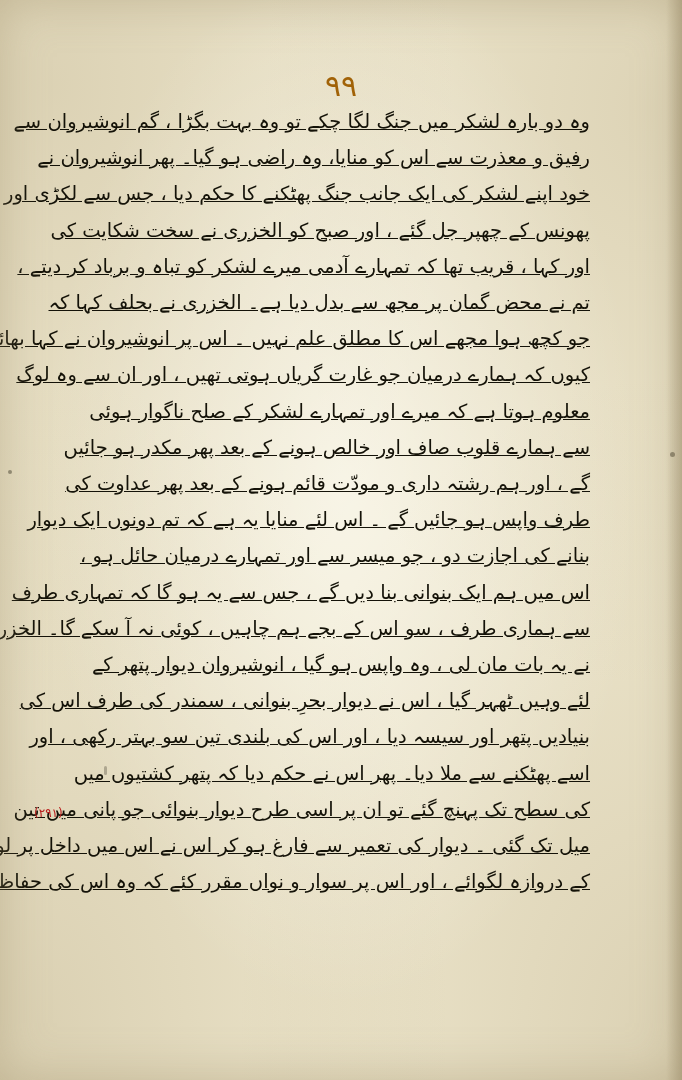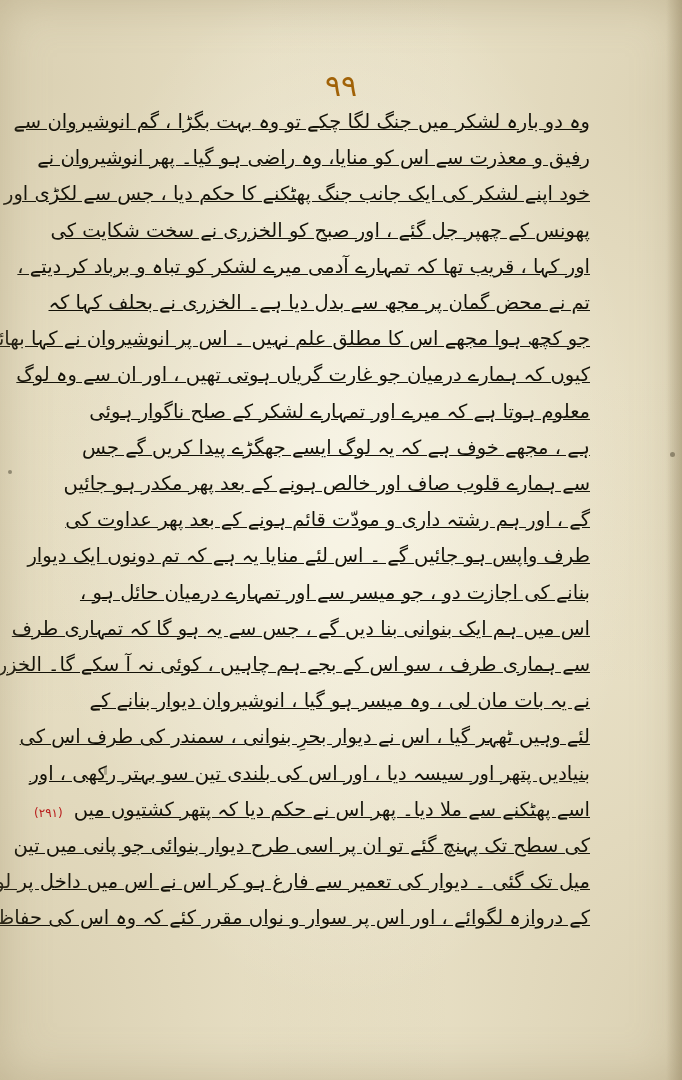--- a/index.html
+++ b/index.html
@@ -107,28 +107,27 @@
     <p>
       <span class="line">وہ دو بارہ لشکر میں جنگ لگا چکے تو وہ بہت بگڑا ، گم انوشیروان سے</span>
       <span class="line">رفیق و معذرت سے اس کو منایا، وہ راضی ہو گیا۔ پھر انوشیروان نے</span>
       <span class="line">خود اپنے لشکر کی ایک جانب جنگ پھٹکنے کا حکم دیا ، جس سے لکڑی اور</span>
       <span class="line">پھونس کے چھپر جل گئے ، اور صبح کو الخزری نے سخت شکایت کی</span>
       <span class="line">اور کہا ، قریب تھا کہ تمہارے آدمی میرے لشکر کو تباہ و برباد کر دیتے ،</span>
       <span class="line">تم نے محض گمان پر مجھ سے بدل دیا ہے۔ الخزری نے بحلف کہا کہ</span>
       <span class="line">جو کچھ ہوا مجھے اس کا مطلق علم نہیں ۔ اس پر انوشیروان نے کہا بھائی</span>
       <span class="line">کیوں کہ ہمارے درمیان جو غارت گریاں ہوتی تھیں ، اور ان سے وہ لوگ</span>
       <span class="line">معلوم ہوتا ہے کہ میرے اور تمہارے لشکر کے صلح ناگوار ہوئی</span>
-      <span class="line">ہے ، مجھے خوف ہے کہ یہ لوگ ایسے جھگڑے پیدا کریں گے جس</span>
       <span class="line">سے ہمارے قلوب صاف اور خالص ہونے کے بعد پھر مکدر ہو جائیں</span>
       <span class="line">گے ، اور ہم رشتہ داری و مودّت قائم ہونے کے بعد پھر عداوت کی</span>
       <span class="line">طرف واپس ہو جائیں گے ۔ اس لئے منایا یہ ہے کہ تم دونوں ایک دیوار</span>
       <span class="line">بنانے کی اجازت دو ، جو میسر سے اور تمہارے درمیان حائل ہو ،</span>
       <span class="line">اس میں ہم ایک بنوانی بنا دیں گے ، جس سے یہ ہو گا کہ تمہاری طرف</span>
       <span class="line">سے ہماری طرف ، سو اس کے بجے ہم چاہیں ، کوئی نہ آ سکے گا۔ الخزری</span>
-      <span class="line">نے یہ بات مان لی ، وہ میسر ہو گیا ، انوشیروان دیوار بنانے کے</span>
+      <span class="line">نے یہ بات مان لی ، وہ واپس ہو گیا ، انوشیروان دیوار پتھر کے</span>
       <span class="line">لئے وہیں ٹھہر گیا ، اس نے دیوار بحرِ بنوانی ، سمندر کی طرف اس کی</span>
       <span class="line">بنیادیں پتھر اور سیسہ دیا ، اور اس کی بلندی تین سو بہتر رکھی ، اور</span>
       <span class="line">اسے پھٹکنے سے ملا دیا۔ پھر اس نے حکم دیا کہ پتھر کشتیوں میں</span>
       <span class="line">کی سطح تک پہنچ گئے تو ان پر اسی طرح دیوار بنوائی جو پانی میں تین</span>
       <span class="line">میل تک گئی ۔ دیوار کی تعمیر سے فارغ ہو کر اس نے اس میں داخل پر لوہ</span>
       <span class="line">کے دروازہ لگوائے ، اور اس پر سوار و نواں مقرر کئے کہ وہ اس کی حفاظت</span>
     </p>
   </div>
 
   <div class="margin-note">(۲۹۱)</div>

